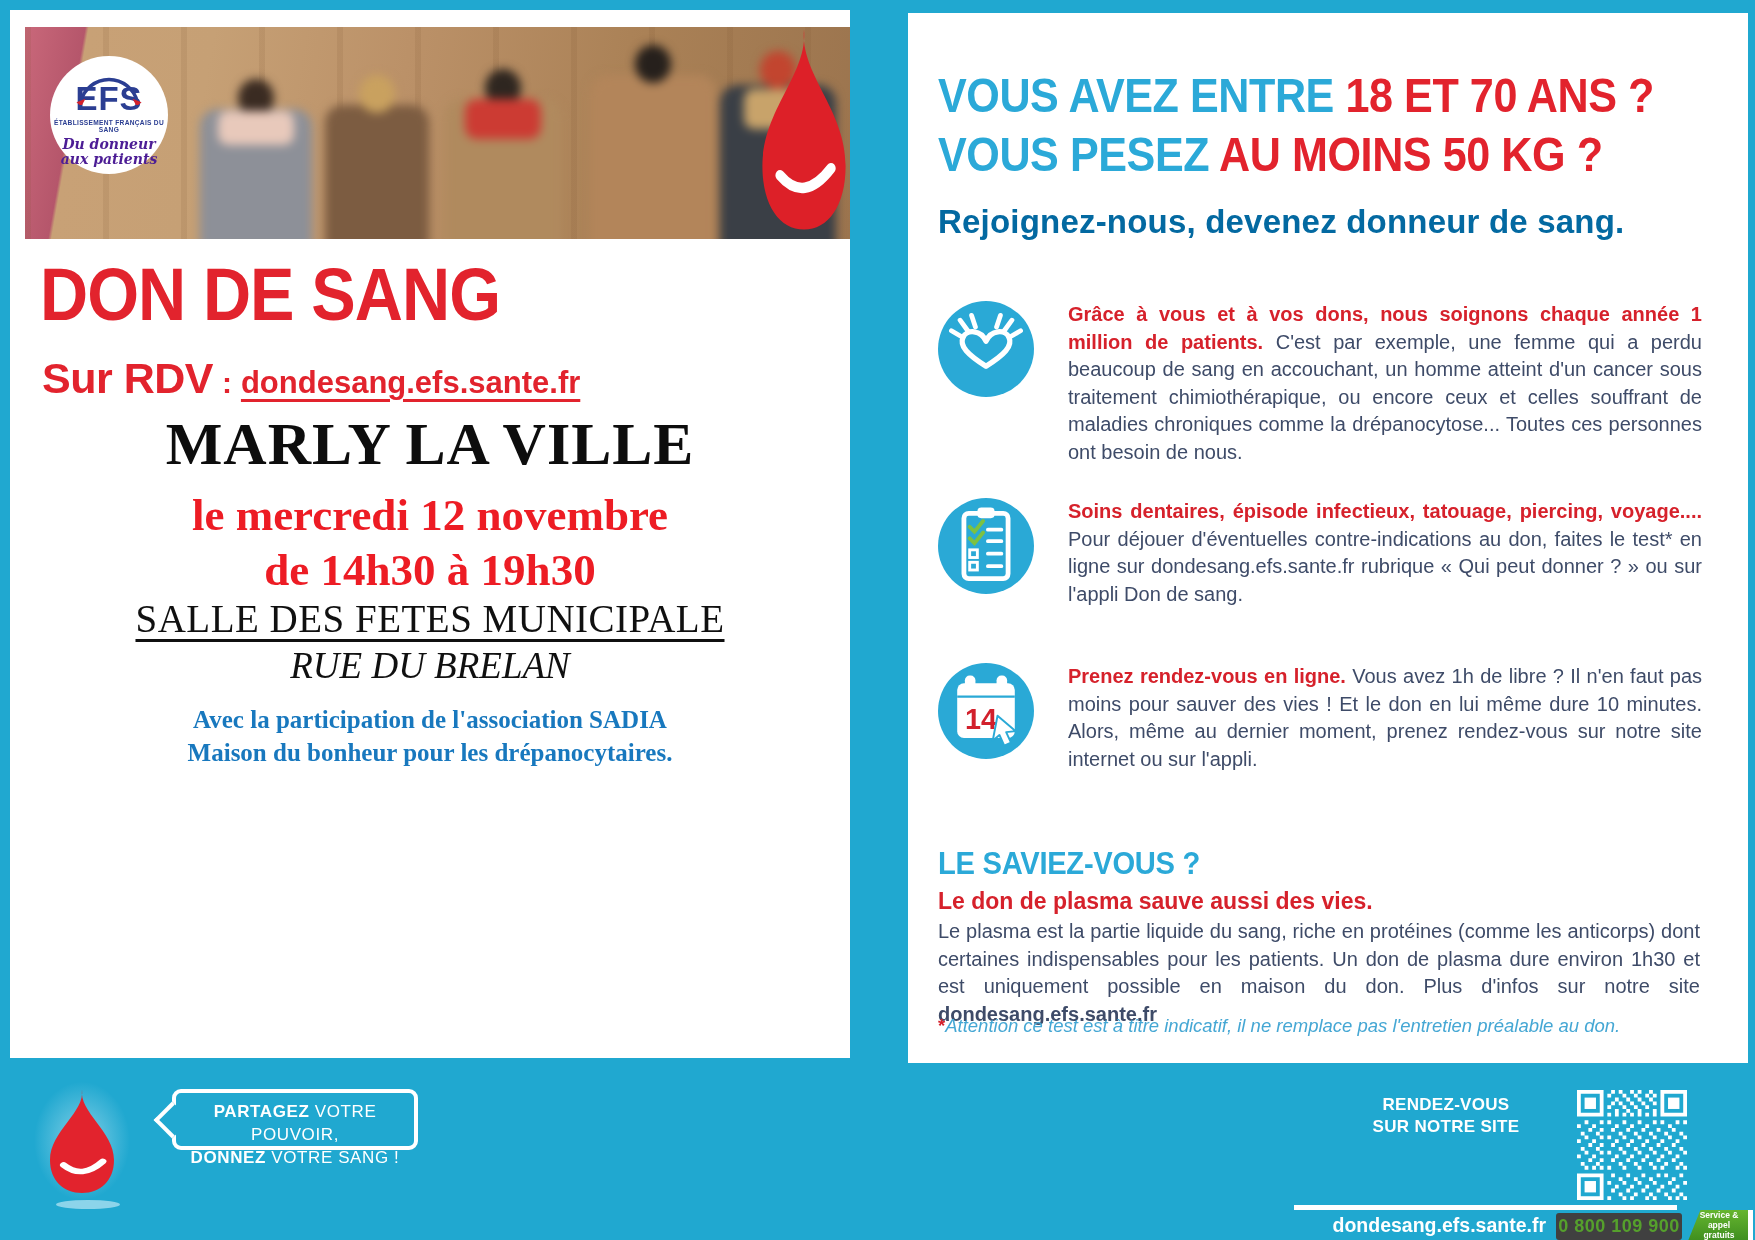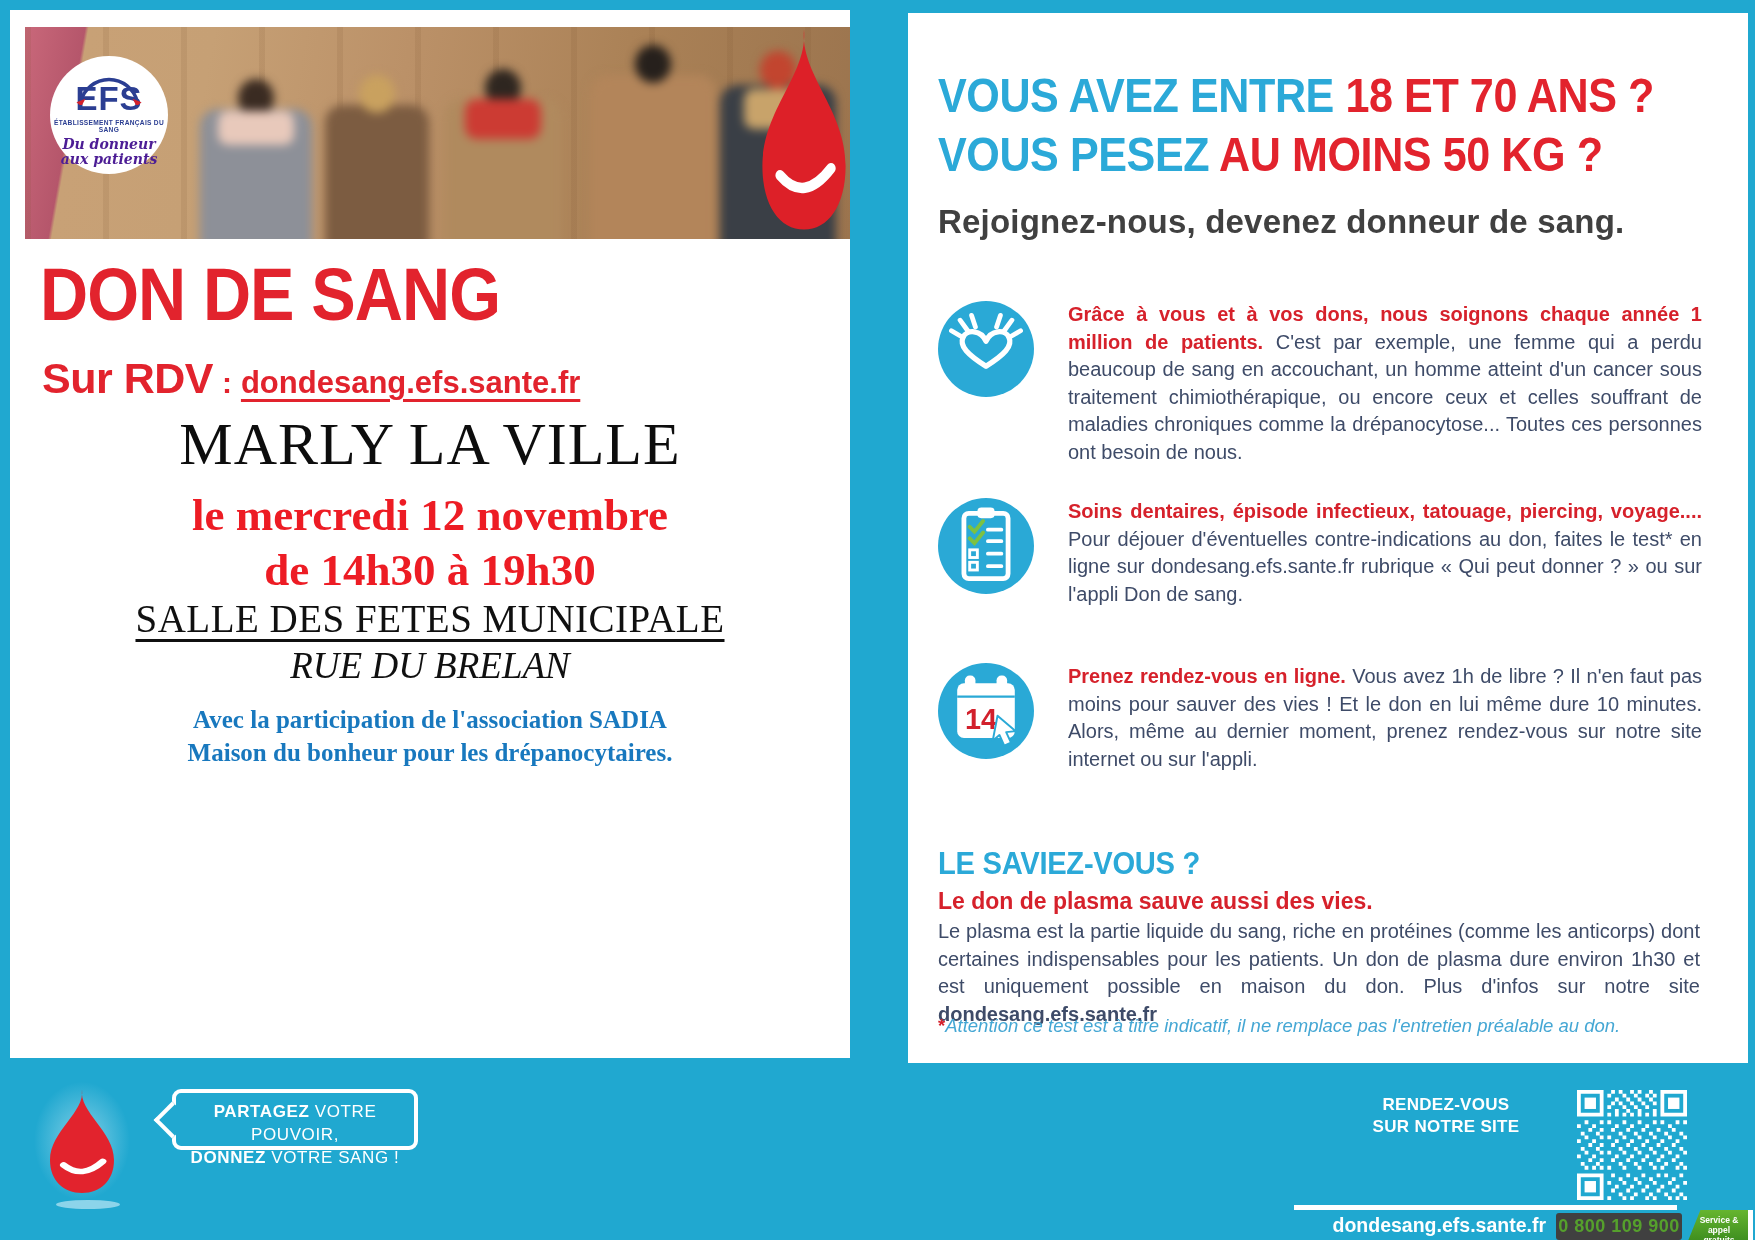--- a/index.html
+++ b/index.html
@@ -49,37 +49,37 @@
   .don-title { position:absolute; left:30px; top:248px; font-size:74px; font-weight:800; color:#E2232D;
                letter-spacing:-1px; line-height:1; transform:scaleX(.9); transform-origin:left top; white-space:nowrap; }
   .rdv-row { position:absolute; left:32px; top:344px; display:flex; align-items:baseline; gap:9px; color:#E2232D; }
   .rdv-label { font-size:43px; font-weight:800; letter-spacing:-.5px; }
   .rdv-colon { font-size:30px; font-weight:800; }
   .rdv-url { font-size:31px; font-weight:800; color:#E2232D; text-decoration:underline;
              text-decoration-thickness:3px; text-underline-offset:6px; }
 
   .serif { font-family:"Liberation Serif", serif; }
   .city { position:absolute; left:0; top:400px; width:100%; text-align:center; font-size:60px;
-          font-weight:400; color:#0d0d0d; letter-spacing:1px; }
+          font-weight:700; color:#0d0d0d; letter-spacing:1px; }
   .date-block { position:absolute; left:0; top:478px; width:100%; text-align:center; font-size:45px;
                 font-weight:700; color:#ED1C24; line-height:1.22; }
   .venue { position:absolute; left:0; top:586px; width:100%; text-align:center; font-size:39px;
            color:#101010; letter-spacing:.5px; text-decoration:underline; text-decoration-thickness:3px;
            text-underline-offset:7px; }
   .street { position:absolute; left:0; top:634px; width:100%; text-align:center; font-size:37px;
             font-style:italic; color:#101010; }
   .assoc { position:absolute; left:0; top:694px; width:100%; text-align:center; font-size:25px;
            font-weight:700; color:#1878BE; line-height:1.3; }
 
   
   .headline { position:absolute; left:30px; top:58px; line-height:1.0; white-space:nowrap; }
   .hl-line { font-size:49px; font-weight:800; letter-spacing:-.5px; transform:scaleX(.88);
              transform-origin:left top; margin-bottom:10px; }
   .hl-blue { color:#2BA9D8; } .hl-red { color:#E2232D; }
-  .subtitle { position:absolute; left:30px; top:190px; font-size:33px; font-weight:600; color:#404040; letter-spacing:.2px; }
+  .subtitle { position:absolute; left:30px; top:190px; font-size:33px; font-weight:600; color:#0369a1; letter-spacing:.2px; }
 
   .row { position:absolute; left:30px; display:flex; align-items:flex-start; gap:34px; }
   .row1 { top:288px; } .row2 { top:485px; } .row3 { top:650px; }
   .icon-circle { flex:0 0 96px; width:96px; height:96px; border-radius:50%; background:#2AA9D6; position:relative; }
   .icon-circle svg { position:absolute; inset:0; }
   .row p { width:634px; font-size:20px; line-height:1.38; color:#3E4B68; text-align:justify; }
   .lead { color:#D6212B; font-weight:700; }
 
   .saviez-title { position:absolute; left:30px; top:833px; font-size:31px; font-weight:800; color:#2BA9D8;
                   letter-spacing:-.3px; transform:scaleX(.94); transform-origin:left top; }
@@ -107,21 +107,21 @@
             font-size:17px; font-weight:700; letter-spacing:.3px; line-height:1.3; }
   .qr { position:absolute; left:1577px; top:1090px; width:110px; height:110px; }
   .footer-rule { position:absolute; left:1294px; top:1205px; width:383px; height:5px; background:#fff; }
   .footer-site { position:absolute; left:1300px; top:1214px; width:246px; text-align:right; color:#fff;
                  font-size:19.5px; font-weight:800; }
   .phone-box { position:absolute; left:1556px; top:1213px; width:126px; height:27px; background:#404040;
                border-radius:3px; display:flex; align-items:center; justify-content:center;
                color:#55A02C; font-size:18px; font-weight:800; letter-spacing:.5px; }
   .badge { position:absolute; left:1688px; top:1210px; width:62px; height:31px;
            background:linear-gradient(#66B52F,#3E8E1F); clip-path:polygon(20% 0,100% 0,100% 100%,0 100%);
-           color:#fff; text-align:center; padding-top:5px; font-size:8.5px; font-weight:700; line-height:1.2; }
+           color:#fff; text-align:center; font-size:8.5px; font-weight:700; line-height:1.2; }
   .endbar { position:absolute; left:1748px; top:1210px; width:5px; height:30px; background:#fff; }
 </style>
 </head>
 <body>
 
 <div class="page">
 
   <section class="card card-left">
 
     <div class="photo">

